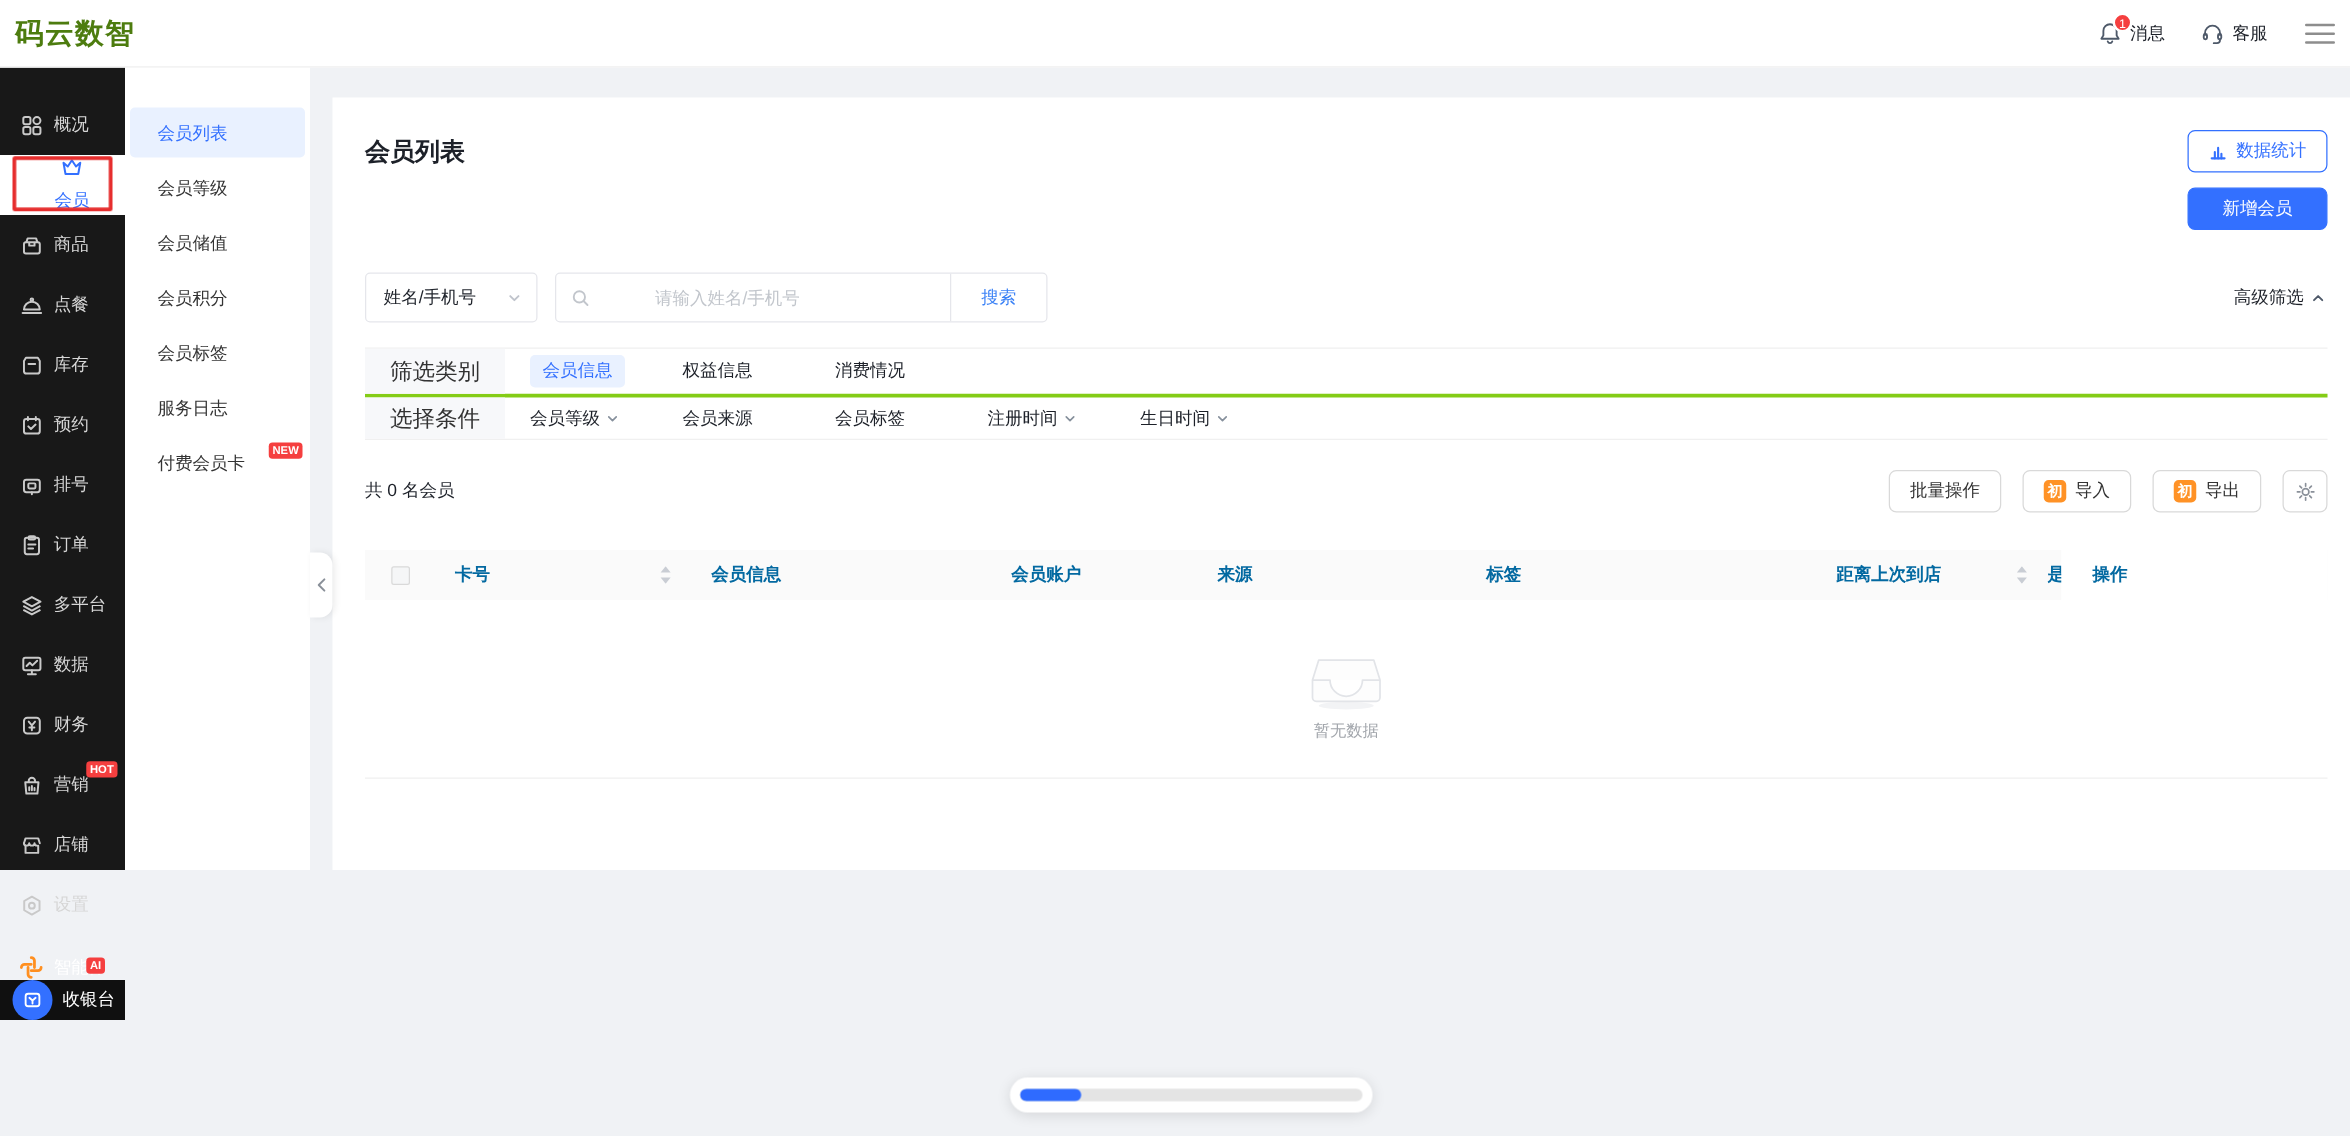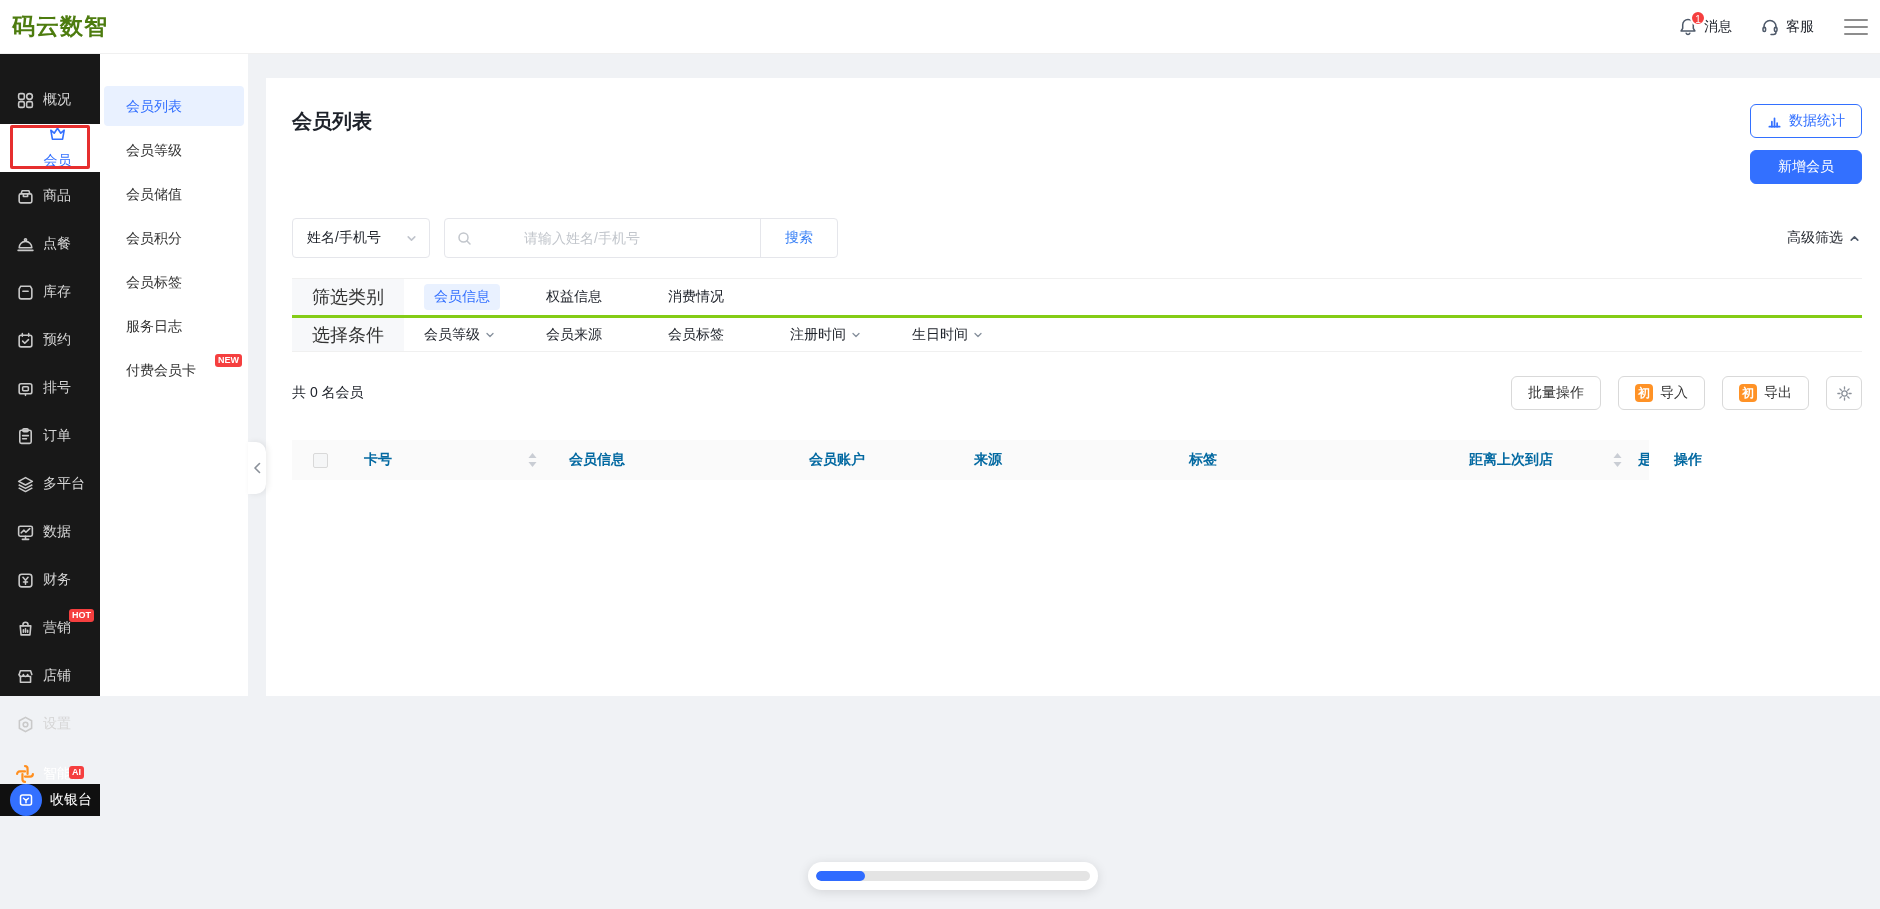--- a/index.html
+++ b/index.html
@@ -489,20 +489,30 @@
                 </svg>
               <svg width="9" height="6" viewBox="0 0 9 6">
                   <polygon points="0.5,1 8.5,1 4.5,6" fill="#c9cdd4"></polygon>
                 </svg>
             </span>
           </div>
           <div class="th col-cut">是</div>
           <div class="col-op">操作</div>
         </div>
 
+        <div class="empty-block">
+          <span>
+            <svg width="60" height="46" viewBox="0 0 60 46" fill="none">
+              <ellipse cx="30" cy="42.5" rx="22" ry="3" fill="#f2f3f5"></ellipse>
+              <path d="M3 22 8 6h44l5 16v14a3 3 0 0 1-3 3H6a3 3 0 0 1-3-3Z" fill="#fdfdfd" stroke="#e2e4e8" stroke-width="1.4" stroke-linejoin="round"></path>
+              <path d="M3 22h14a8 8 0 0 0 26 0h14" stroke="#e2e4e8" stroke-width="1.4" fill="#fff" stroke-linejoin="round"></path>
+            </svg>
+          </span>
+          <span class="empty-text">暂无数据</span>
+        </div>
       </div>
 
     </div>
   </main>
 </div>
 
 <div class="loader">
   <div class="loader-track">
     <div class="loader-fill" style="width:18%"></div>
   </div>

